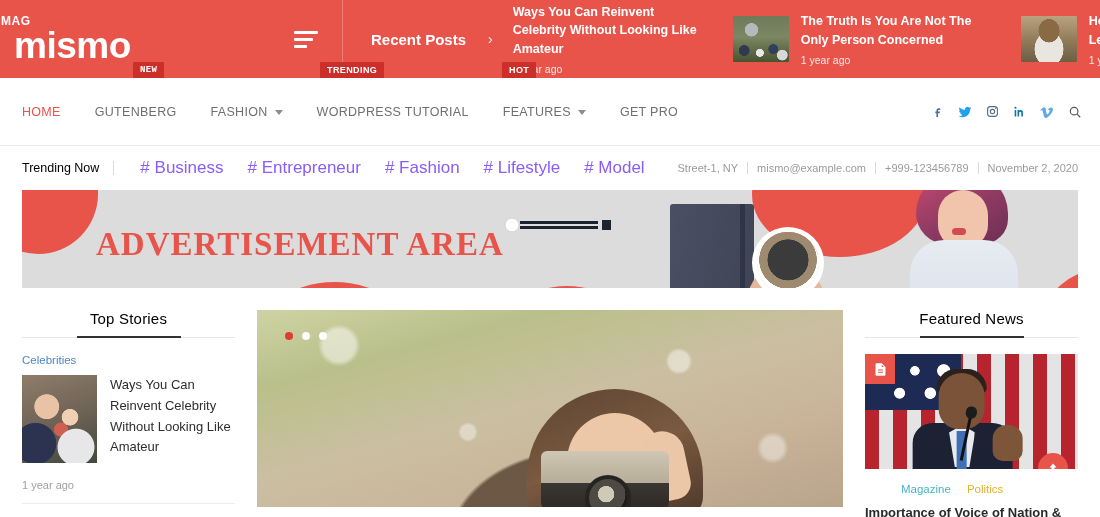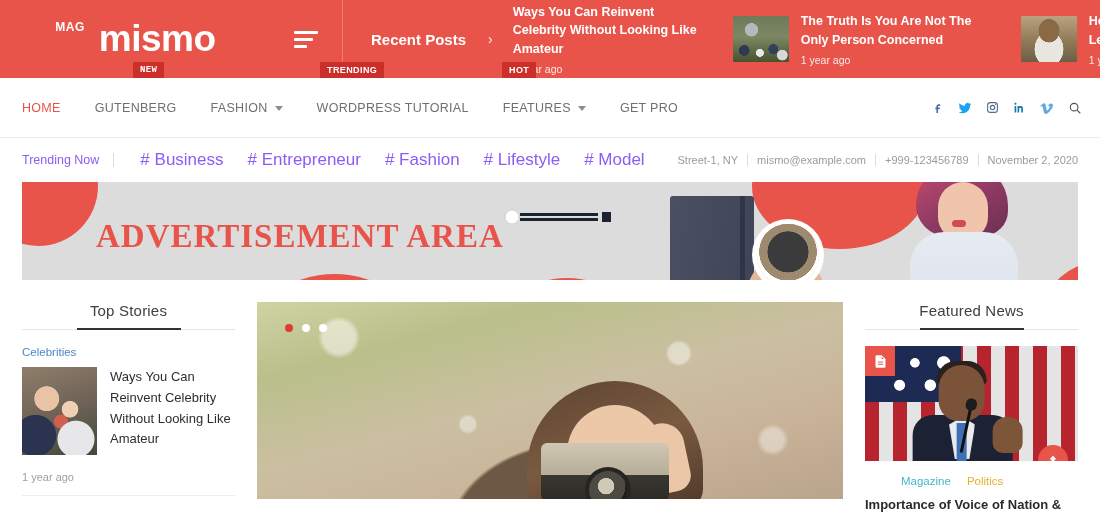--- a/index.html
+++ b/index.html
@@ -16,21 +16,21 @@
     position: relative;
     height: 78px;
     background: #e8534a;
     display: flex;
     align-items: center;
     overflow: hidden;
   }
   .logo-wrap {
     width: 270px;
     display: flex;
-    flex-direction: row;
+    flex-direction: column;
     justify-content: center;
     flex: 0 0 auto;
   }
   .logo-mag {
     color: #ffffff;
     font-size: 12px;
     font-weight: bold;
     letter-spacing: .5px;
     line-height: 1;
     margin-bottom: 1px;
@@ -137,21 +137,21 @@
   .img-dog {
     background:
       radial-gradient(ellipse at 50% 32%, #8a6a44 0 26%, transparent 27%),
       radial-gradient(ellipse at 50% 72%, #e9e6e0 0 36%, transparent 37%),
       linear-gradient(#b9a27f 0%, #8f7a58 55%, #6c5e45 100%);
   }
 
   
   .navwrap { position: relative; }
   .navbar {
-    height: 60px;
+    height: 68px;
     background: #ffffff;
     border-bottom: 1px solid #ececec;
     display: flex;
     padding-left: 22px;
     padding-right: 18px;
     position: relative;
   }
   .nav-items { display: flex; align-items: center; gap: 0; }
   .nav-item {
     position: relative;
@@ -213,21 +213,21 @@
   .trendbar {
     height: 44px;
     background: #ffffff;
     display: flex;
     align-items: center;
     padding: 0 22px;
     border-bottom: 0;
   }
   .trend-label {
     font-size: 12.5px;
-    color: #8b5cf6;
+    color: #000000;
     padding-right: 14px;
     border-right: 1px solid #dcdcdc;
     margin-right: 14px;
     white-space: nowrap;
   }
   .tags { display: flex; align-items: center; gap: 0; }
   .tag {
     font-size: 17px;
     color: #8b5cf6;
     padding: 0 12px;
@@ -335,21 +335,21 @@
   .sec-head {
     position: relative;
     text-align: center;
     padding-bottom: 10px;
     margin-bottom: 16px;
     border-bottom: 1px solid #e6e6e6;
   }
   .sec-head h3 {
     font-size: 15px;
     font-weight: normal;
-    color: #404040;
+    color: #000000;
     letter-spacing: .2px;
   }
   .sec-head::after {
     content: "";
     position: absolute;
     left: 50%; transform: translateX(-50%);
     bottom: -1px;
     width: 104px; height: 2px;
     background: #333333;
   }

